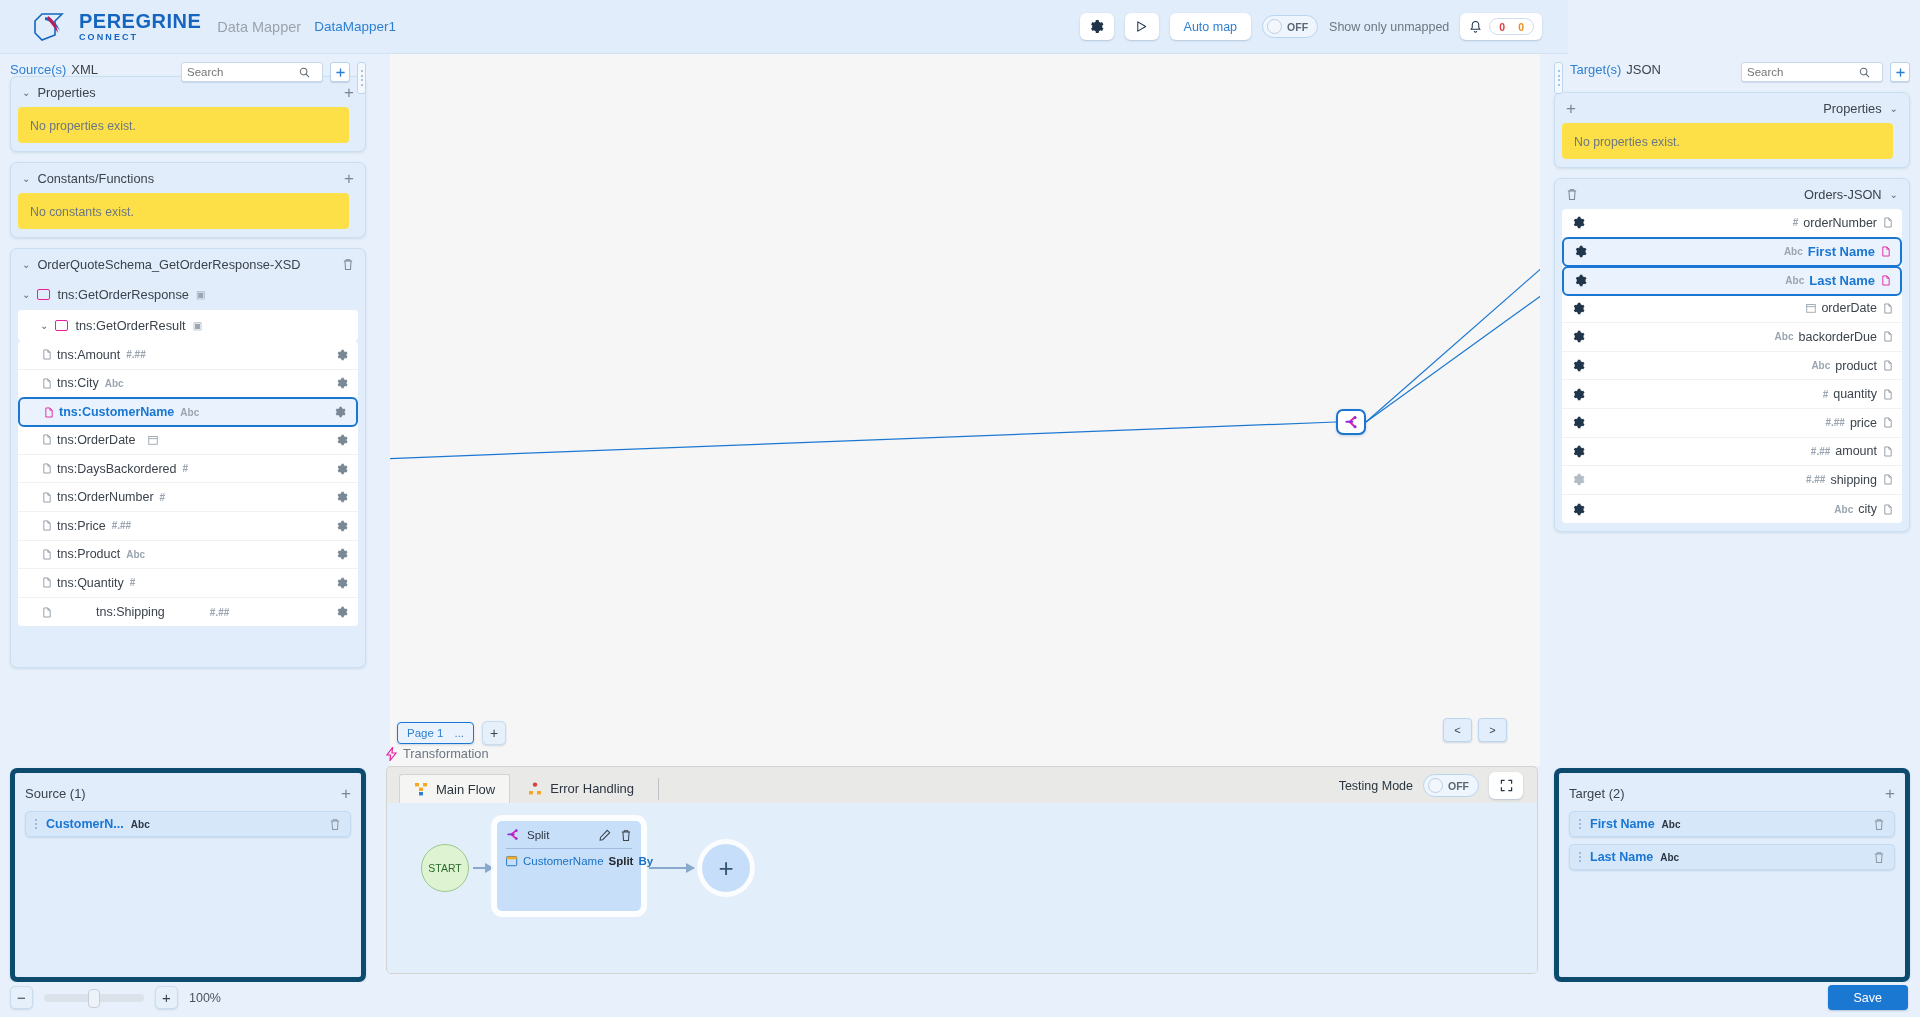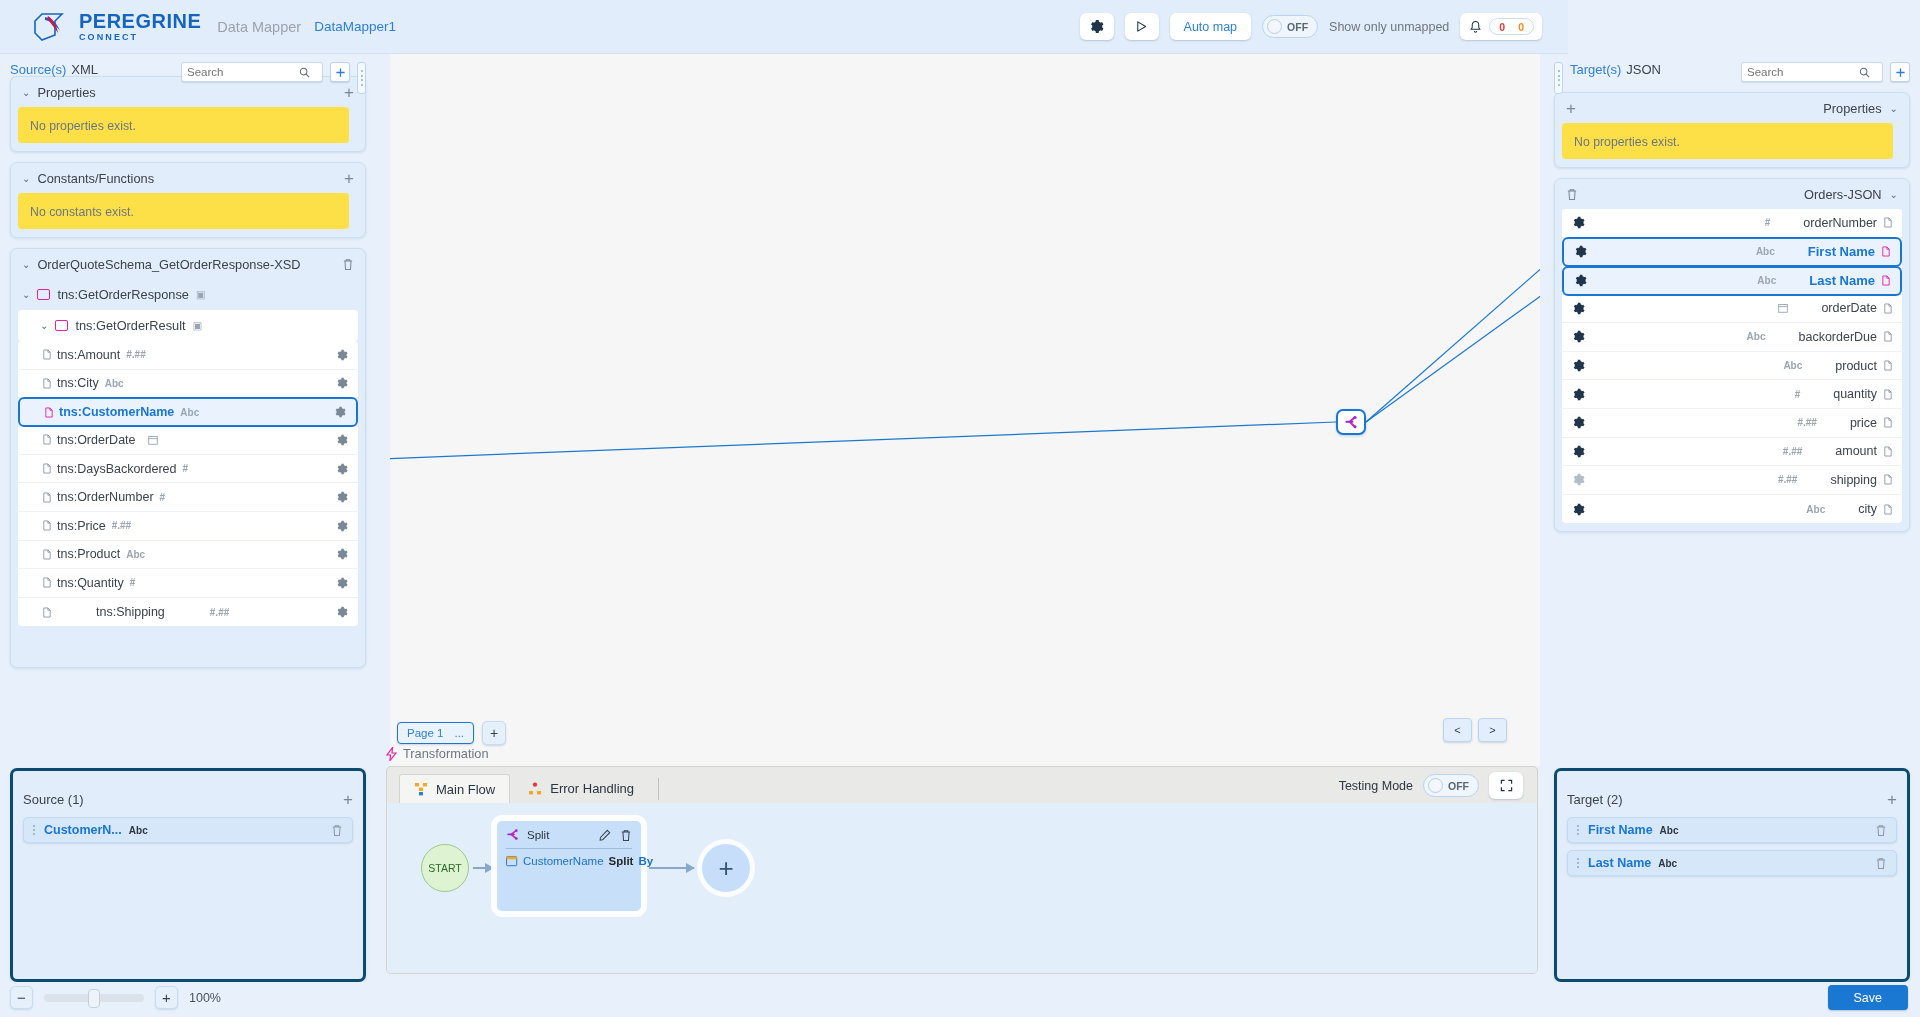--- a/index.html
+++ b/index.html
@@ -118,21 +118,21 @@
   
   .tgt-list { background:#fff; margin: 0 7px 8px 7px; border-radius: 4px; }
   .tgt-row {
     display: flex; align-items: center; justify-content: flex-end; height: 28.6px;
     padding: 0 9px; border-bottom: 1px solid #eef2f6; font-size: 12.5px; color: #3b434c;
     position: relative; cursor: pointer;
   }
   .tgt-row:last-child { border-bottom: none; }
   .tgt-row .rgear { position: absolute; left: 10px; }
   .tgt-row .rtype { color: #9aa5b1; font-size: 10px; font-weight: bold; margin-right: 5px; }
-  .tgt-row .rname { margin-right: 6px; margin-left: 28px; }
+  .tgt-row .rname { margin-right: 6px; }
   .tgt-row.selected {
     border: 2px solid #1976d2; border-radius: 6px; background: #eaf3fd; height: 30px; margin: -1px 0;
   }
   .tgt-row.selected .rname { color: #1976d2; font-weight: bold; font-size: 13px; }
 
   
   .canvas {
     position: absolute; left: 390px; top: 54px; width: 1150px; height: 712px;
     background: #f6f6f6;
   }
@@ -158,22 +158,22 @@
   .nav-btn {
     width: 29px; height: 24px; background: #e2eefb; border: 1px solid #bcd6ef; border-radius: 4px;
     display: flex; align-items: center; justify-content: center; font-size: 11px; color: #3b434c;
     cursor: pointer; box-shadow: 0 1px 2px rgba(20,60,110,.18);
   }
 
   
   .bottom-src { position: absolute; left: 10px; top: 768px; width: 356px; height: 214px; }
   .bottom-tgt { position: absolute; left: 1554px; top: 768px; width: 356px; height: 214px; }
   .bottom-card {
-    background: #e1edfa; border: 3px solid #0c4a6e; border-radius: 7px; height: 100%;
-    box-shadow: 0 1px 3px rgba(30,70,120,.13); padding: 20px 10px;
+    background: #e1edfa; border: 5px solid #0c4a6e; border-radius: 7px; height: 100%;
+    box-shadow: 0 1px 3px rgba(30,70,120,.13); padding: 12px 10px;
   }
   .bottom-head { display: flex; align-items: center; justify-content: space-between; font-size: 13px; color: #3b434c; margin-bottom: 9px; }
   .chip {
     height: 26px; background: #d6e7fa; border: 1px solid #c3daf3; border-radius: 5px;
     display: flex; align-items: center; padding: 0 9px; margin-bottom: 7px;
     font-size: 12.5px; font-weight: bold; color: #1976d2;
     box-shadow: 0 1px 2px rgba(20,60,110,.12); cursor: pointer;
   }
   .chip .dots { display: flex; flex-direction: column; gap: 2px; margin-right: 9px; }
   .chip .dots i { width: 2px; height: 2px; background: #8fa8c2; border-radius: 50%; }

